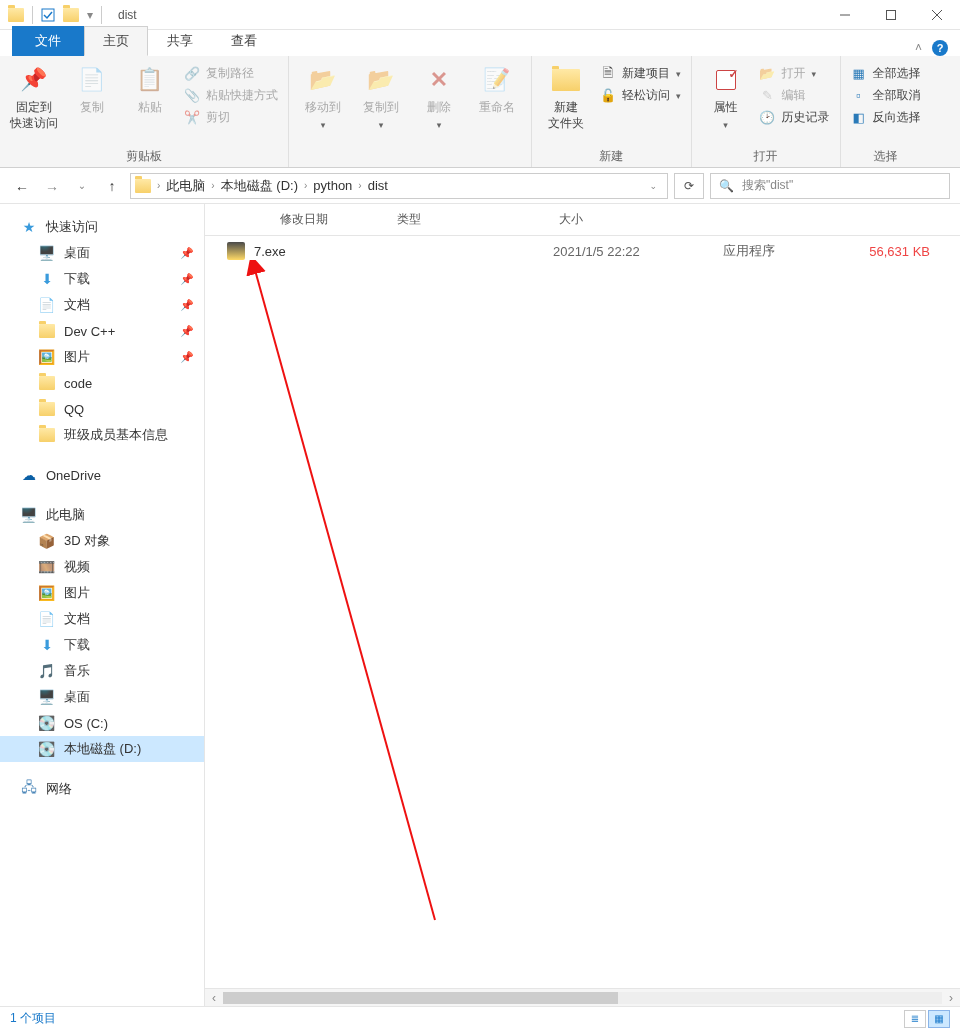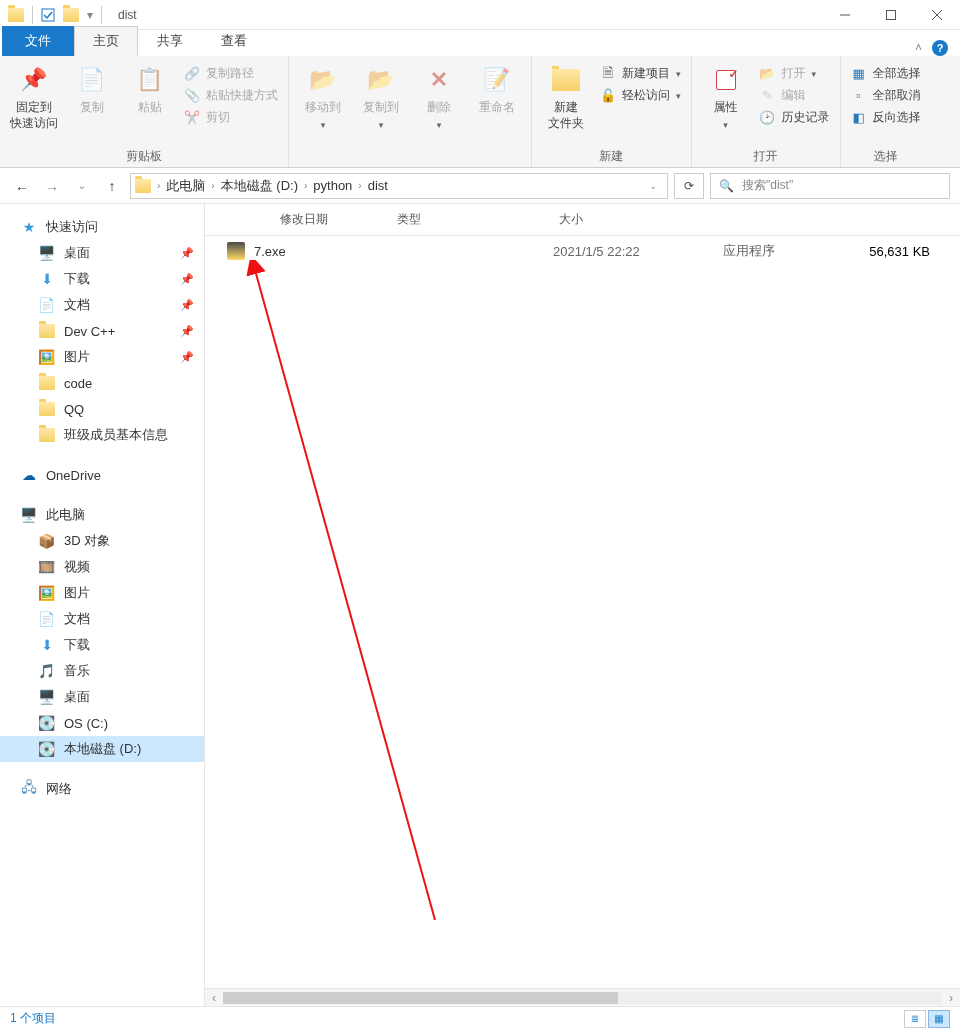--- a/index.html
+++ b/index.html
@@ -5,21 +5,21 @@
 * { box-sizing: border-box; margin: 0; padding: 0; font-family: "Microsoft YaHei", "Segoe UI", sans-serif; }
 body { background: #fff; width: 960px; height: 1030px; overflow: hidden; font-size: 12px; color: #333; display:flex; flex-direction:column; }
 .titlebar { height: 30px; display: flex; align-items: center; background: #fff; border-bottom: 1px solid #e5e5e5; }
 .titlebar .qat { display: flex; align-items: center; gap: 8px; padding: 0 8px; }
 .folder-icon { width: 16px; height: 14px; background: linear-gradient(#ffe9a6,#f7d06a); border-radius:1px; position:relative; display:inline-block; }
 .folder-icon::before { content:""; position:absolute; top:-3px; left:0; width:7px; height:3px; background:#f7d06a; border-radius:1px 1px 0 0;}
 .titlebar .sep { width:1px; height:18px; background:#ccc; }
 .titlebar .title { margin-left: 8px; color:#555; }
 .titlebar .wincontrols { margin-left:auto; display:flex; }
 .winbtn { width:46px; height:30px; display:flex; align-items:center; justify-content:center; color:#555; }
-.tabs { height: 26px; display:flex; align-items:flex-end; background:#fff; padding-left:2px; position:relative;text-align:right;}
+.tabs { height: 26px; display:flex; align-items:flex-end; background:#fff; padding-left:12px; position:relative;text-align:right;}
 .tab { padding: 5px 18px; font-size:13px; color:#444; border:1px solid transparent; cursor:pointer;}
 .tab.file { background:#1979ca; color:#fff; padding:5px 22px;}
 .tab.active { background:#f5f5f5; border:1px solid #d0d0d0; border-bottom:1px solid #f5f5f5;}
 .tabs .right { margin-left:auto; display:flex; align-items:center; gap:10px; padding-right:12px;}
 .help-circle { width:16px; height:16px; border-radius:50%; background:#1979ca; color:#fff; display:flex; align-items:center; justify-content:center; font-size:11px; font-weight:bold;}
 .ribbon { background:#f5f5f5; border-bottom:1px solid #d0d0d0; display:flex; height:112px; }
 .group { border-right:1px solid #e0e0e0; padding:4px 8px 2px; display:flex; flex-direction:column; }
 .group-body { flex:1; display:flex; align-items:flex-start; gap:6px;}
 .group-label { text-align:center; font-size:12px; color:#666; padding-top:2px;}
 .rb-big { display:flex; flex-direction:column; align-items:center; width:52px; padding-top:4px; gap:4px; font-size:12px; color:#444; text-align:center; line-height:1.3;}
@@ -50,21 +50,21 @@
 .content { flex:1; display:flex; flex-direction:column; position:relative; min-width:0;}
 .cols { height:32px; border-bottom:1px solid #e5e5e5; display:flex; align-items:center; font-size:12px; color:#555; padding-left:14px;}
 .col { padding:0 8px;}
 .col.name{flex:0 0 326px;} .col.date{flex:0 0 170px;text-align:center;} .col.type{flex:0 0 146px;} .col.size{flex:1; text-align:left;margin-left:16px;}
 .rows { flex:1; overflow:auto; position:relative;}
 .row { display:flex; align-items:center; height:30px; padding-left:14px; font-size:13px;}
 .row .c{padding:0 8px;}
 .row .c.name{flex:0 0 326px; display:flex; align-items:center; gap:9px;}
 .row .c.date{flex:0 0 170px; color:#666;}
 .row .c.type{flex:0 0 146px; color:#666;}
-.row .c.size{flex:1; color:#000000; text-align:right; padding-right:30px;}
+.row .c.size{flex:1; color:#ef4444; text-align:right; padding-right:30px;}
 .arrow-overlay { position:absolute; top:24px; left:40px; pointer-events:none;}
 .hscroll { height:18px; border-top:1px solid #e5e5e5; background:#f5f5f5; display:flex; align-items:center;}
 .hscroll .sbtn{width:18px; text-align:center; color:#888;}
 .hscroll .track{flex:1; height:12px; background:#eee; position:relative;}
 .hscroll .thumb{position:absolute; left:0; top:0; height:12px; width:55%; background:#cdcdcd;}
 .status { height:24px; border-top:1px solid #e5e5e5; display:flex; align-items:center; padding:0 10px; font-size:12px; color:#1979ca;}
 .status .views{margin-left:auto; display:flex; gap:2px;}
 .viewbtn{width:22px;height:18px;border:1px solid #ccc; display:flex;align-items:center;justify-content:center;font-size:10px;background:#fff;}
 .viewbtn.active{background:#cce8ff;border-color:#8ab4e8;}
 svg{display:block;}

